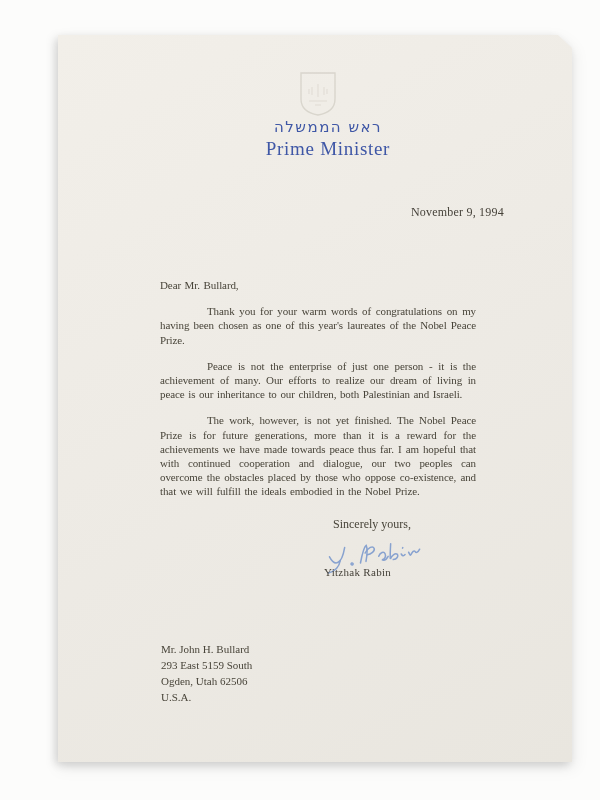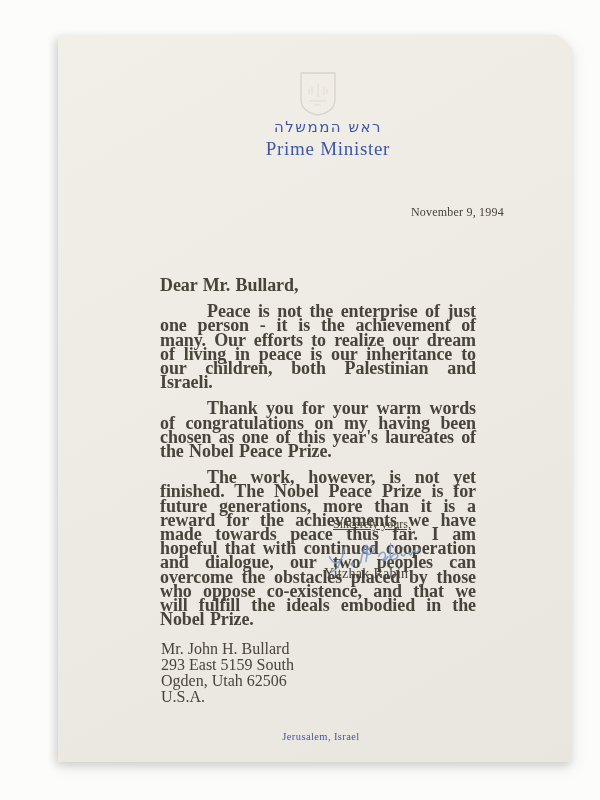--- a/index.html
+++ b/index.html
@@ -40,31 +40,31 @@
     color:#3f57a6;
   }
 
   .date-line {
     position:absolute; left:333px; top:170px;
     font-size:12px; color:#46423a; letter-spacing:.2px;margin-left:20px;
   }
 
   .body-text {
     position:absolute; left:102px; top:243px; width:316px;
-    font-size:18px; line-height:14.2px; color:#484439;
-    letter-spacing:-0.1px; word-spacing:1px;font-weight:bold;
+    font-size:11px; line-height:14.2px; color:#484439;
+    letter-spacing:-0.1px; word-spacing:1px;
   }
   .salutation { margin:0 0 12px 0; }
   .body-text p { margin:0 0 12px 0; text-indent:47px; text-align:justify; }
 
-  .closing   { position:absolute; left:275px; top:482px; font-size:12px; color:#484439;text-decoration:underline; }
+  .closing   { position:absolute; left:275px; top:482px; font-size:12px; color:#484439; }
   .autograph { position:absolute; left:266px; top:505px; width:98px; height:32px; transform:rotate(-6deg); }
-  .signer    { position:absolute; left:266px; top:531px; font-size:14px; color:#46423a; letter-spacing:.3px; }
+  .signer    { position:absolute; left:266px; top:531px; font-size:11px; color:#46423a; letter-spacing:.3px; }
 
-  .address { position:absolute; left:103px; top:606px; font-size:16px; line-height:16px; color:#484439; }
+  .address { position:absolute; left:103px; top:606px; font-size:11px; line-height:16px; color:#484439; }
 
   .footer-location {
     position:absolute; left:0; top:696px; width:100%;
     text-align:center; transform:translateX(6px);
     font-size:10.5px; letter-spacing:.4px; color:#3f57a6;
   }
 </style>
 </head>
 <body>
 
@@ -77,22 +77,22 @@
         <path d="M21,13 v13 M15,16 v8 M27,16 v8 M12,18 v5 M30,18 v5 M12,30 h18 M18,34 h6" fill="none" stroke="rgba(125,117,100,0.15)" stroke-width="1.2"></path>
       </svg>
 
       <div class="hebrew-title">ראש הממשלה</div>
       <div class="english-title">Prime Minister</div>
 
       <div class="date-line">November 9, 1994</div>
 
       <div class="body-text">
         <div class="salutation">Dear Mr. Bullard,</div>
+        <p>Thank you for your warm words of congratulations on my having been chosen as one of this year's laureates of the Nobel Peace Prize.</p>
         <p>Peace is not the enterprise of just one person - it is the achievement of many. Our efforts to realize our dream of living in peace is our inheritance to our children, both Palestinian and Israeli.</p>
-        <p>Thank you for your warm words of congratulations on my having been chosen as one of this year's laureates of the Nobel Peace Prize.</p>
         <p>The work, however, is not yet finished. The Nobel Peace Prize is for future generations, more than it is a reward for the achievements we have made towards peace thus far. I am hopeful that with continued cooperation and dialogue, our two peoples can overcome the obstacles placed by those who oppose co-existence, and that we will fulfill the ideals embodied in the Nobel Prize.</p>
       </div>
 
       <div class="closing">Sincerely yours,</div>
 
       <svg class="autograph" viewBox="0 0 104 32" aria-label="Y. Rabin">
         <g fill="none" stroke="#7f9cce" stroke-width="1.6" stroke-linecap="round" opacity="0.92">
           <path d="M6,12 C8,17 11,20 14,19 C18,18 21,11 23,4"></path>
           <path d="M17,17 C15,24 10,28 3,29"></path>
           <path d="M29,21 a1.1,1.1 0 1 0 0.1,0"></path>
@@ -108,17 +108,16 @@
 
       <div class="signer">Yitzhak Rabin</div>
 
       <div class="address">
         <div>Mr. John H. Bullard</div>
         <div>293 East 5159 South</div>
         <div>Ogden, Utah 62506</div>
         <div>U.S.A.</div>
       </div>
 
-      <div class="footer-location">Jerusalem, Israel</div>
 
     </div>
   </div>
 </div>
 
 </body></html>

